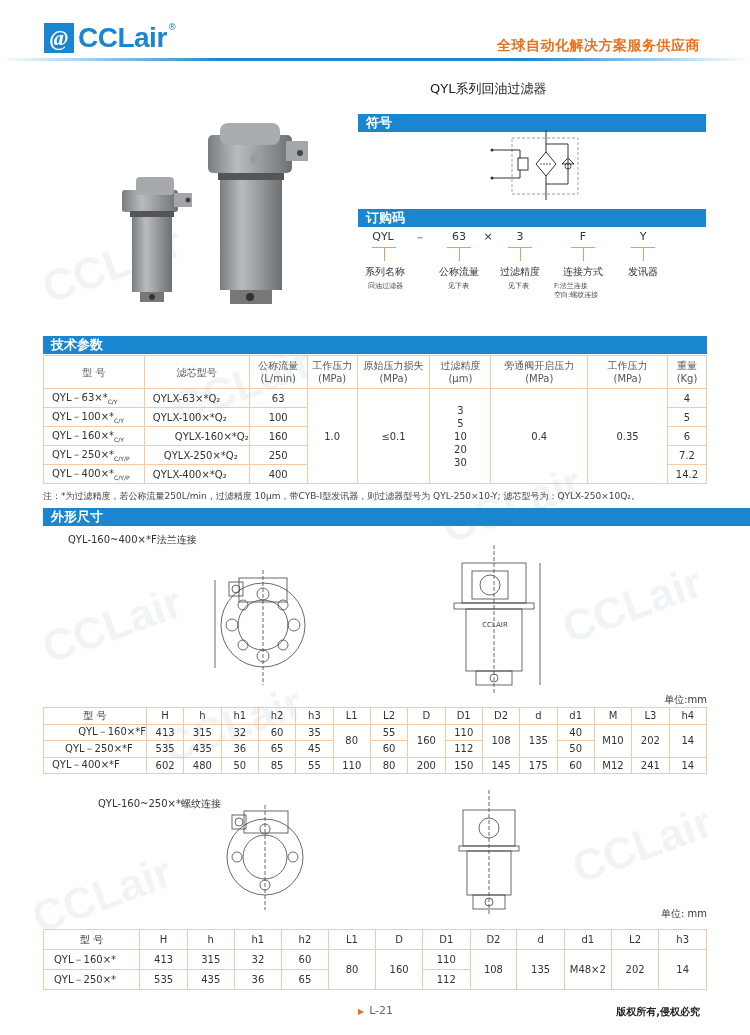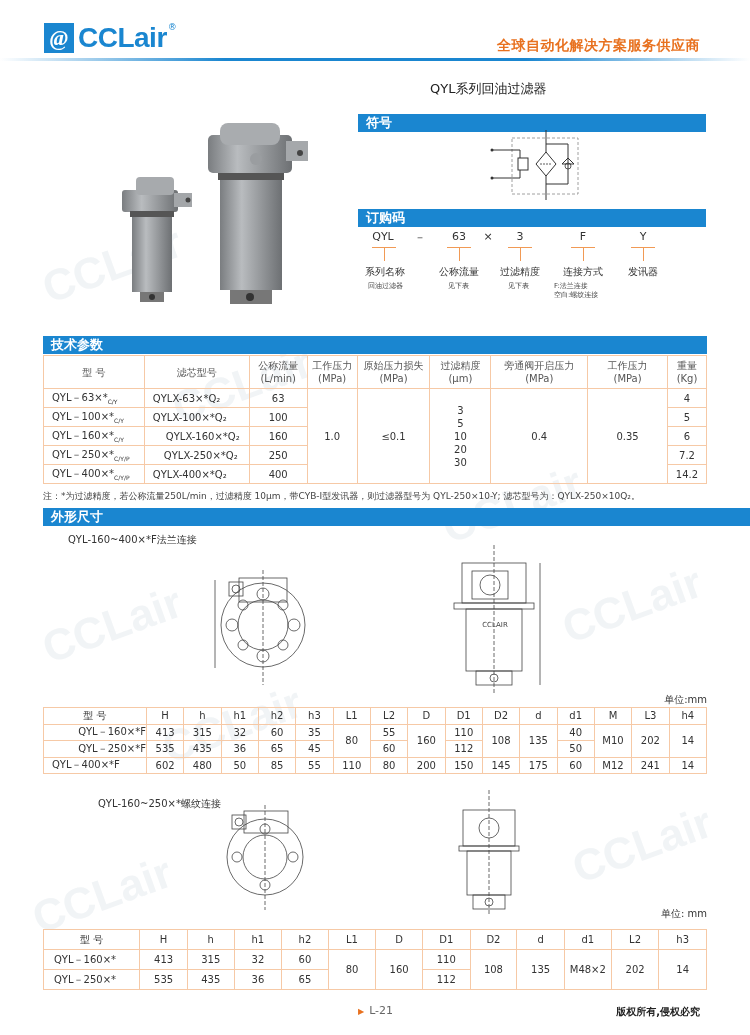--- a/index.html
+++ b/index.html
@@ -221,21 +221,21 @@
     <td>4</td>
   </tr>
   <tr>
     <td style="text-align:left;padding-left:8px"><span>QYL－100×*</span><sub style="font-size:6px">C/Y</sub></td>
     <td style="text-align:left;padding-left:8px">QYLX-100×*Q₂</td>
     <td>100</td>
     <td>5</td>
   </tr>
   <tr>
     <td style="text-align:left;padding-left:8px"><span>QYL－160×*</span><sub style="font-size:6px">C/Y</sub></td>
-    <td style="text-align:center;padding-left:12px">QYLX-160×*Q₂</td>
+    <td style="text-align:right;padding-left:12px">QYLX-160×*Q₂</td>
     <td>160</td>
     <td>6</td>
   </tr>
   <tr>
     <td style="text-align:left;padding-left:8px"><span>QYL－250×*</span><sub style="font-size:6px">C/Y/P</sub></td>
     <td style="text-align:center;padding-left:8px">QYLX-250×*Q₂</td>
     <td>250</td>
     <td>7.2</td>
   </tr>
   <tr>
@@ -336,21 +336,21 @@
     <td rowspan="2">160</td>
     <td>110</td>
     <td rowspan="2">108</td>
     <td rowspan="2">135</td>
     <td>40</td>
     <td rowspan="2">M10</td>
     <td rowspan="2">202</td>
     <td rowspan="2">14</td>
   </tr>
   <tr>
-    <td style="text-align:right;padding-left:8px">QYL－250×*F</td>
+    <td style="text-align:center;padding-left:8px">QYL－250×*F</td>
     <td>535</td>
     <td>435</td>
     <td>36</td>
     <td>65</td>
     <td>45</td>
     <td>60</td>
     <td>112</td>
     <td>50</td>
   </tr>
   <tr>

